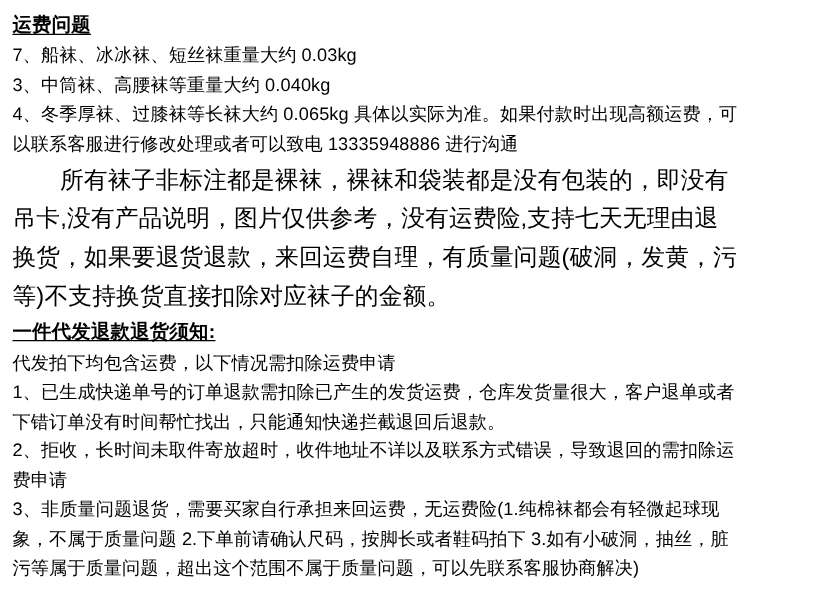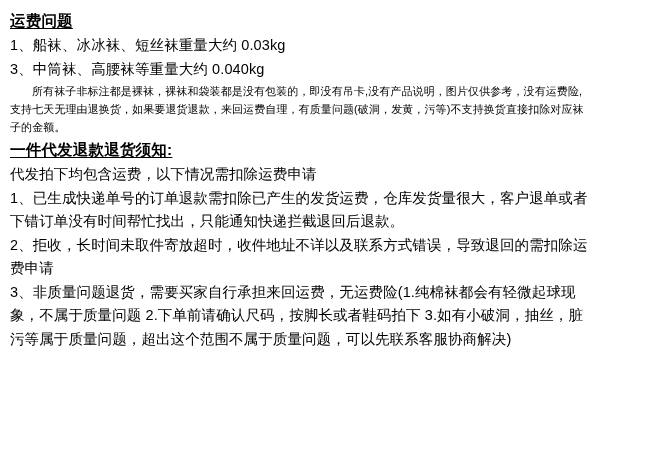--- a/index.html
+++ b/index.html
@@ -32,40 +32,41 @@
     text-decoration: underline;
     text-underline-offset: 2px;
   }
   .line {
     font-size: 14.5px;
     line-height: 1.62;
     margin: 0;
     letter-spacing: 0.1px;
   }
   .indent-para {
-    font-size: 11px;
+    font-size: 19px;
     line-height: 1.62;
     margin: 0;
     text-indent: 2em;
     letter-spacing: 0.1px;
   }
   .block {
     margin: 0 0 1px 0;
   }
   .gap-xs { height: 1px; }
 </style>
 </head>
 <body>
 
 <div class="page">
 
   <div class="block">
     <div class="heading heading-underline">运费问题</div>
-    <div class="line">1、船袜、冰冰袜、短丝袜重量大约 0.03kg</div>
+    <div class="line">7、船袜、冰冰袜、短丝袜重量大约 0.03kg</div>
     <div class="line">3、中筒袜、高腰袜等重量大约 0.040kg</div>
+    <div class="line">4、冬季厚袜、过膝袜等长袜大约 0.065kg 具体以实际为准。如果付款时出现高额运费，可以联系客服进行修改处理或者可以致电 13335948886 进行沟通</div>
   </div>
 
   <div class="gap-xs"></div>
 
   <div class="block">
     <div class="indent-para">所有袜子非标注都是裸袜，裸袜和袋装都是没有包装的，即没有吊卡,没有产品说明，图片仅供参考，没有运费险,支持七天无理由退换货，如果要退货退款，来回运费自理，有质量问题(破洞，发黄，污等)不支持换货直接扣除对应袜子的金额。</div>
   </div>
 
   <div class="gap-xs"></div>
 

